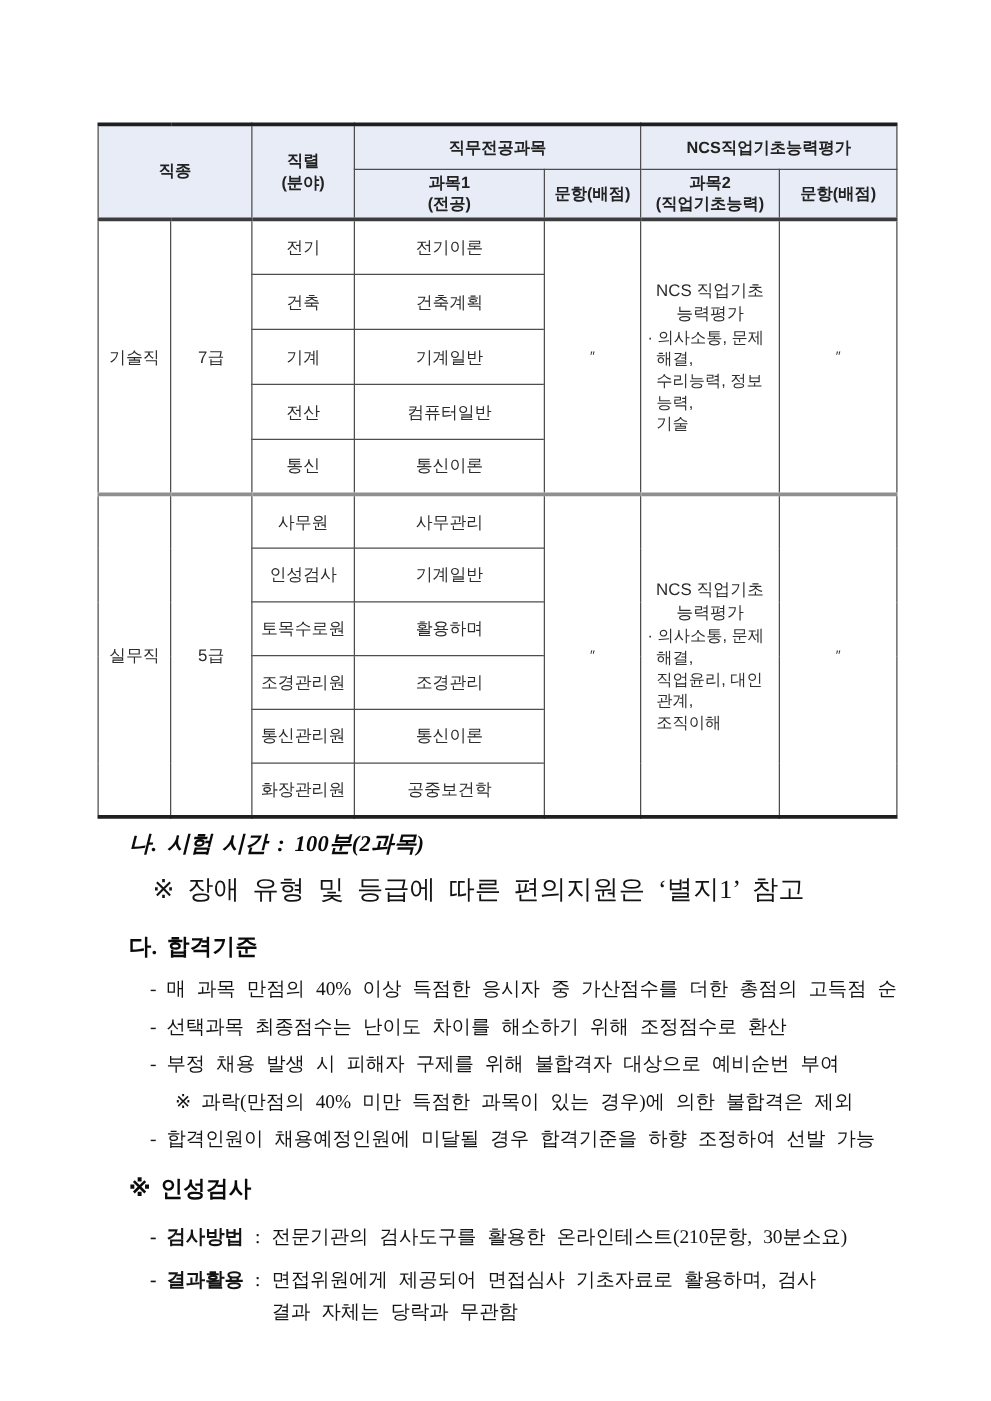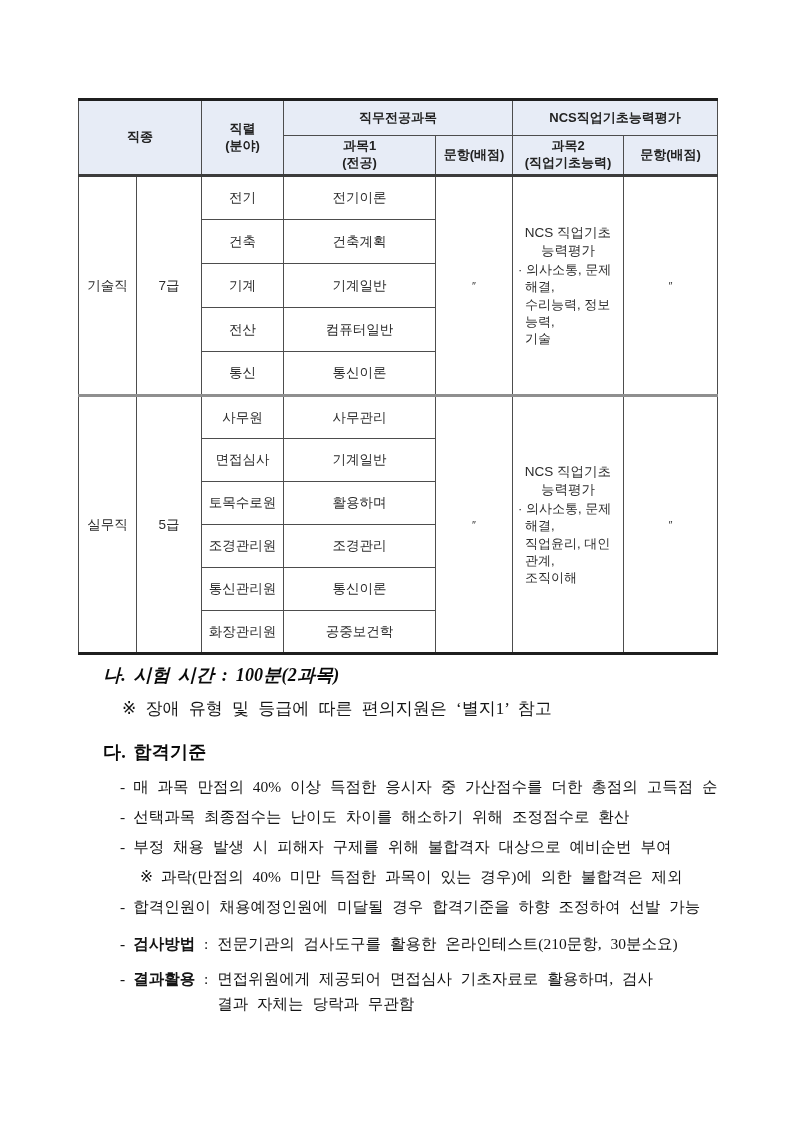--- a/index.html
+++ b/index.html
@@ -68,21 +68,21 @@
     letter-spacing: 0.2px;
     word-spacing: 3px;
     color: #0a0a0a;
     line-height: 1.25;
   }
   .h-na   { margin: 9px 0 0 103px; font-style: italic; }
   .h-da   { margin: 21px 0 0 103px; }
   .h-insung { margin: 18px 0 0 103px; }
   .note-na {
     margin: 10px 0 0 122px;
-    font-size: 17px;
+    font-size: 21px;
     word-spacing: 5px;
     color: #141414;
   }
   .bullets { margin-top: 13px; }
   .bullet {
     display: flex;
     align-items: flex-start;
     margin: 0 0 9px 120px;
     font-size: 15.5px;
     word-spacing: 5px;
@@ -181,21 +181,21 @@
         <td rowspan="6">
           <div class="ncs-title">NCS 직업기초
 능력평가</div>
           <div class="ncs-note">· 의사소통, 문제해결,
 직업윤리, 대인관계,
 조직이해</div>
         </td>
         <td rowspan="6" class="cell-ditto">″</td>
       </tr>
       <tr class="g2">
-        <td class="cell-field">면접심사</td>
+        <td class="cell-field">인성검사</td>
         <td class="cell-subject">기계일반</td>
       </tr>
       <tr class="g2">
         <td class="cell-field">토목수로원</td>
         <td class="cell-subject">활용하며</td>
       </tr>
       <tr class="g2">
         <td class="cell-field">조경관리원</td>
         <td class="cell-subject">조경관리</td>
       </tr>
@@ -230,20 +230,21 @@
     <div class="bullet subnote">
       <span class="marker">※</span>
       <span>과락(만점의 40% 미만 득점한 과목이 있는 경우)에 의한 불합격은 제외</span>
     </div>
     <div class="bullet">
       <span class="marker">-</span>
       <span>합격인원이 채용예정인원에 미달될 경우 합격기준을 하향 조정하여 선발 가능</span>
     </div>
   </div>
 
+  <div class="sec-heading h-insung">※ 인성검사</div>
   <div class="pitems">
     <div class="pitem">
       <span class="marker">-</span>
       <span class="ilabel">검사방법</span>
       <span class="isep"> : </span>
       <span class="itext">전문기관의 검사도구를 활용한 온라인테스트(210문항, 30분소요)</span>
     </div>
     <div class="pitem">
       <span class="marker">-</span>
       <span class="ilabel">결과활용</span>

